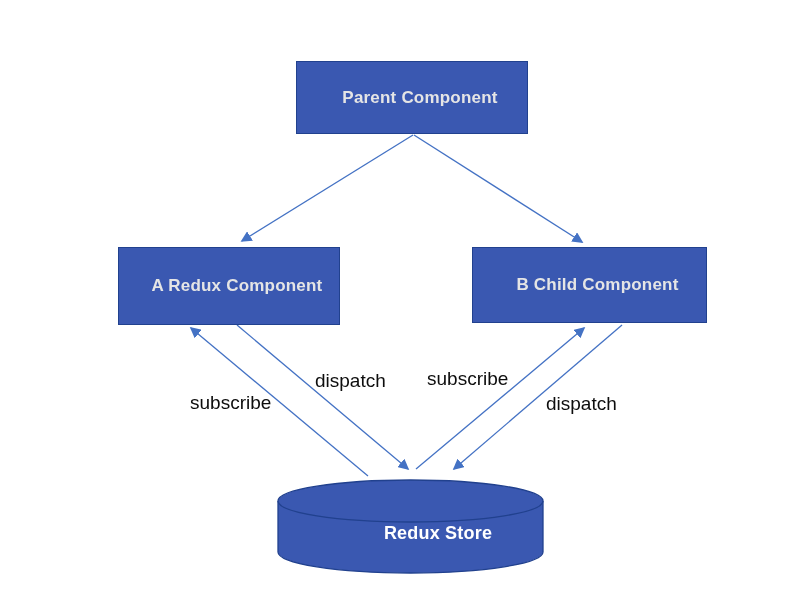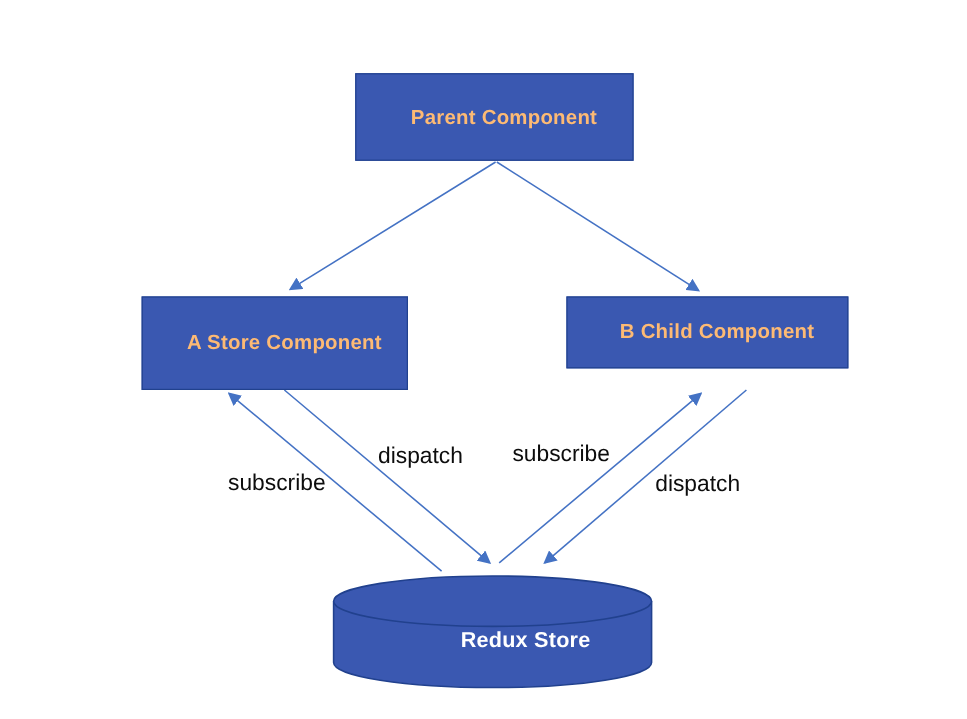--- a/index.html
+++ b/index.html
@@ -23,30 +23,30 @@
     height: 599px;
   }
   .node {
     position: absolute;
     background: #3A58B1;
     border: 1.5px solid #21418E;
     box-sizing: border-box;
     display: flex;
     align-items: center;
     justify-content: center;
-    color: #fdba74;
+    color: #e5e5e5;
     font-size: 17px;
     font-weight: 700;
     letter-spacing: 0.2px;
     text-align: center;
     padding-left: 16px;
   }
   .node-parent  { left: 296px; top: 61px;  width: 232px; height: 73px; }
   .node-child-a { left: 118px; top: 247px; width: 222px; height: 78px; }
-  .node-child-b { left: 472px; top: 247px; width: 235px; height: 60px; }
+  .node-child-b { left: 472px; top: 247px; width: 235px; height: 76px; }
   .edge-label {
     position: absolute;
     color: #0d0d0d;
     font-size: 19px;
     line-height: 21px;
     white-space: nowrap;
   }
   .lbl-subscribe-a { left: 190px; top: 392px; }
   .lbl-dispatch-a  { left: 315px; top: 370px; }
   .lbl-subscribe-b { left: 427px; top: 368px; }
@@ -88,21 +88,21 @@
       <path d="M 278 501 L 278 552 A 132.5 21 0 0 0 543 552 L 543 501" fill="#3A58B1" stroke="#21418E" stroke-width="1.3"></path>
       <ellipse cx="410.5" cy="501" rx="132.5" ry="21" fill="#3A58B1" stroke="#21418E" stroke-width="1.3"></ellipse>
     </g>
   </svg>
 
   <div class="node node-parent">
     <span>Parent Component</span>
   </div>
 
   <div class="node node-child-a">
-    <span>A Store Component</span>
+    <span>A Redux Component</span>
   </div>
 
   <div class="node node-child-b">
     <span>B Child Component</span>
   </div>
 
   <div class="store-label">Redux Store</div>
 
   <div class="edge-label lbl-subscribe-a">subscribe</div>
   <div class="edge-label lbl-dispatch-a">dispatch</div>

